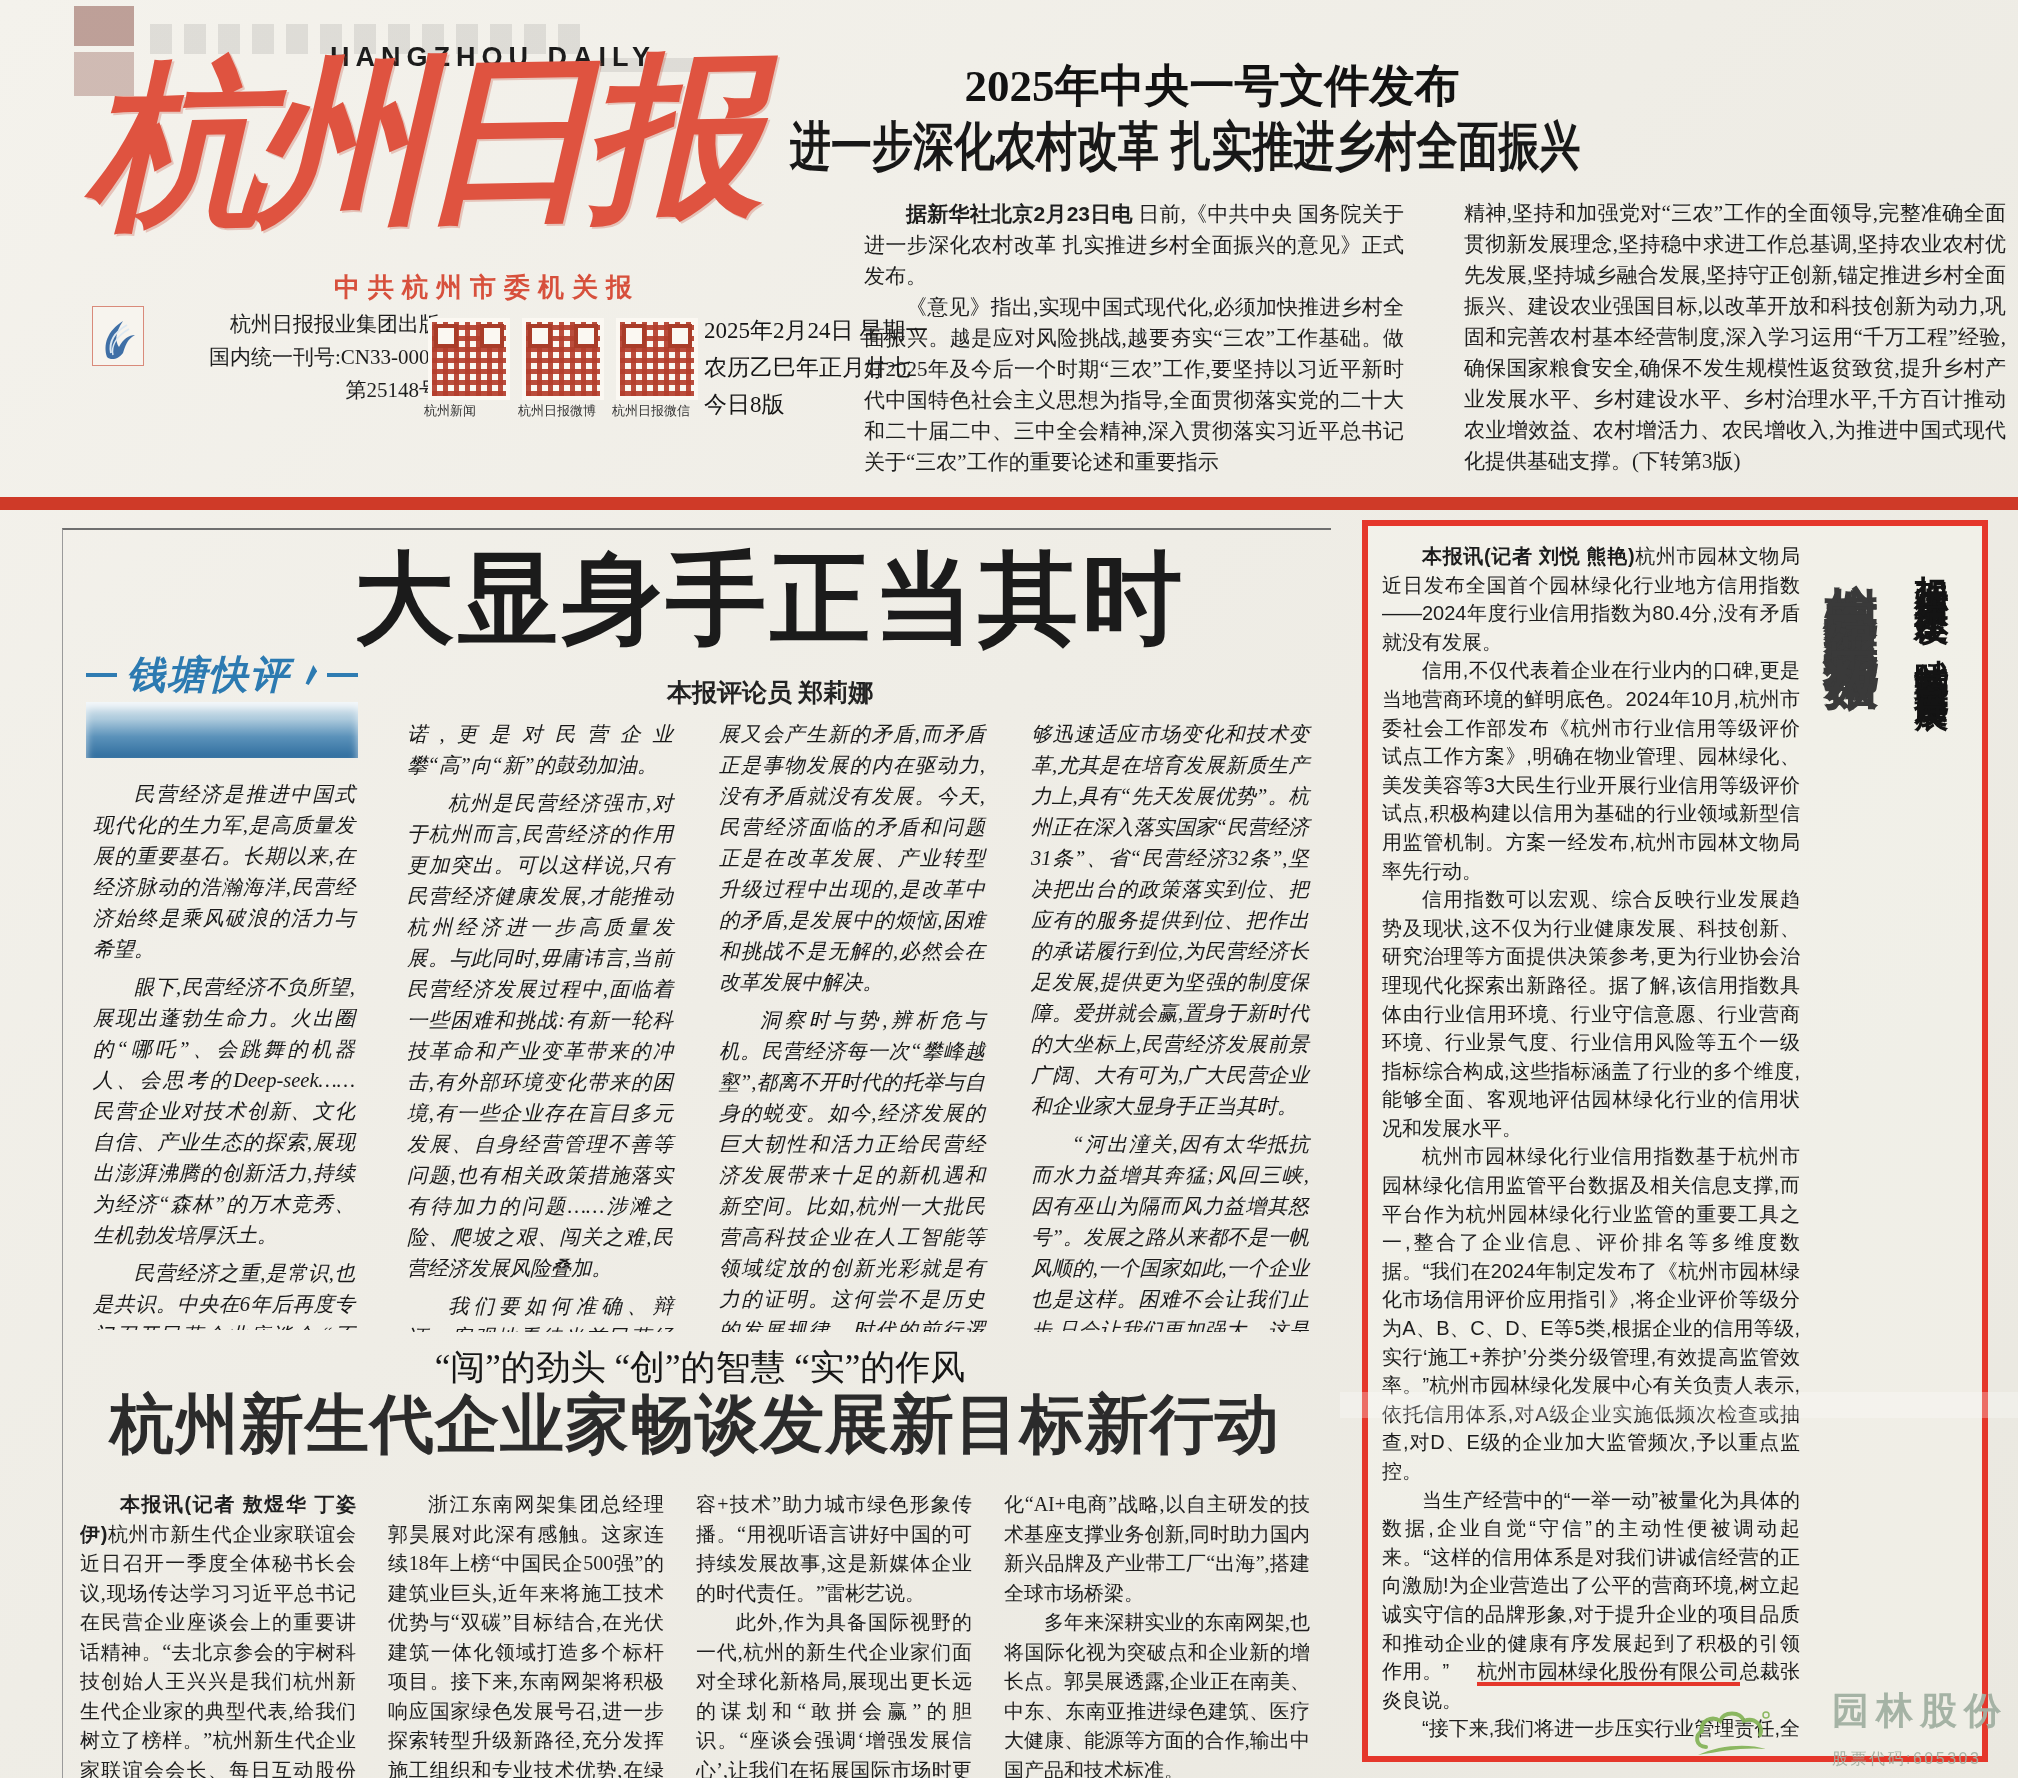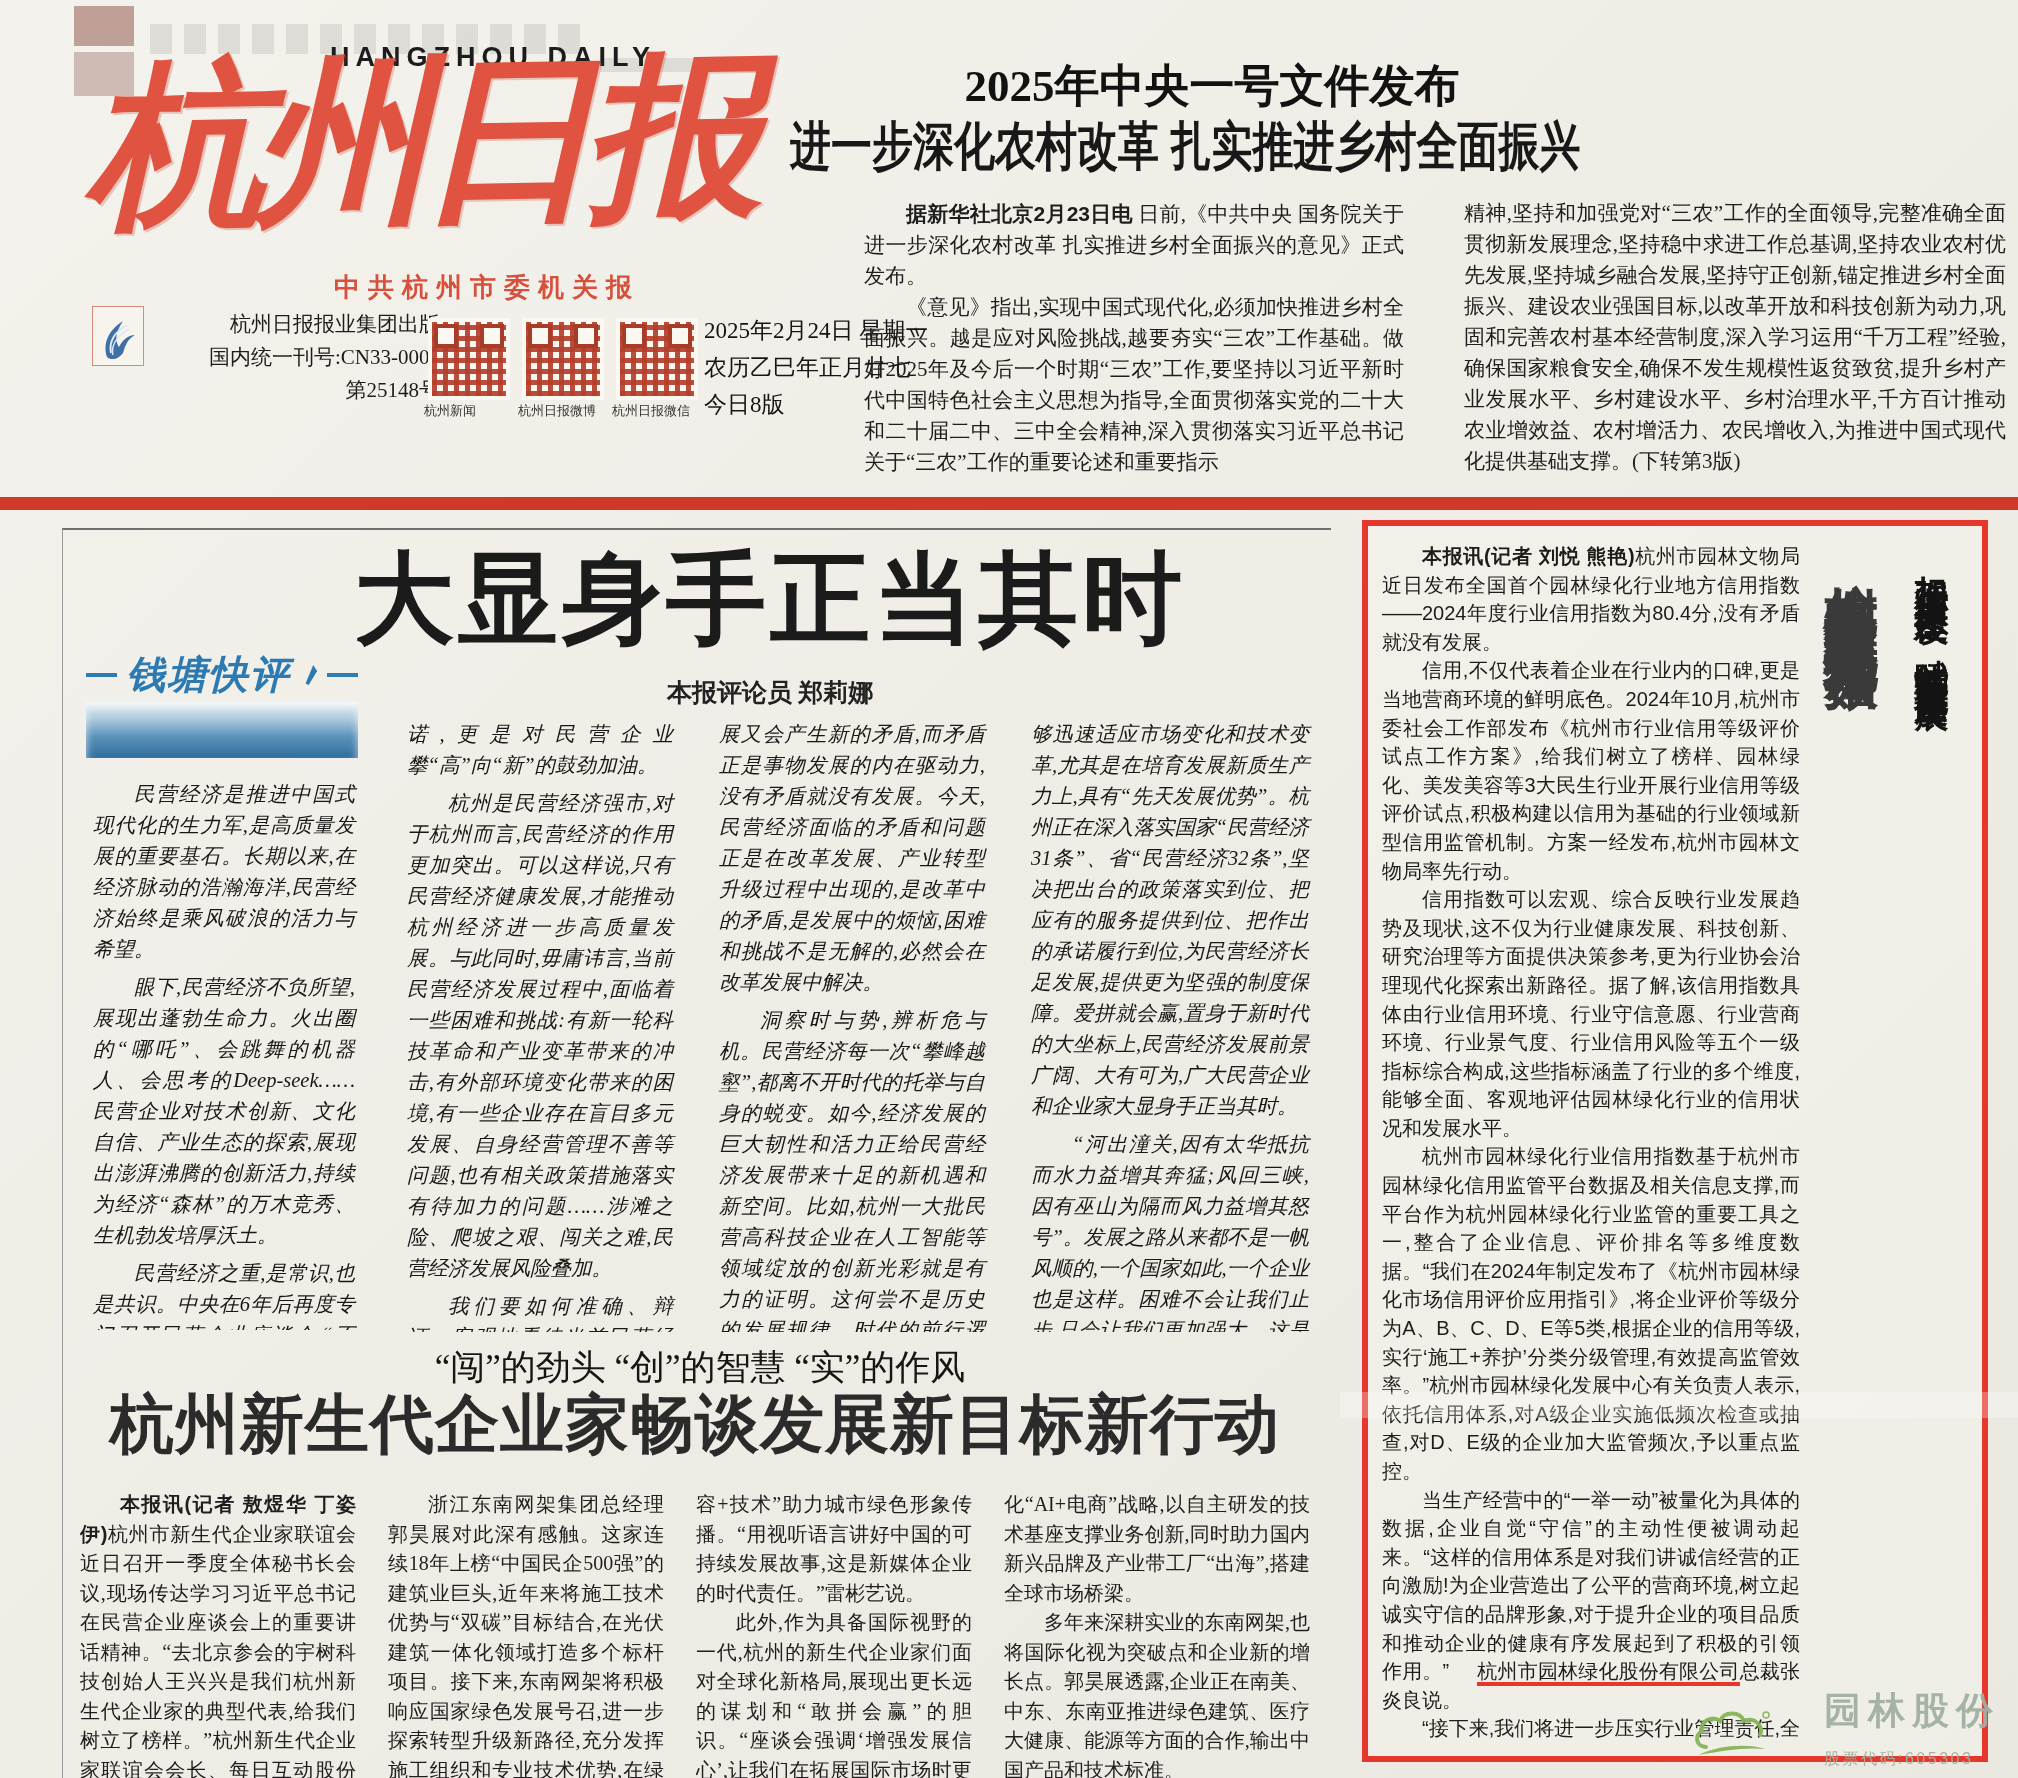--- a/index.html
+++ b/index.html
@@ -71,21 +71,21 @@
   .credit-text p{margin:0;text-indent:2em;}
   .credit-text .lead{font-weight:700;}
   .credit-text .redline{border-bottom:4px solid #e5372b;margin-left:28px;}
   .v-headline{left:1806px;top:540px;height:1200px;width:82px;writing-mode:vertical-rl;
               font-family:"Liberation Sans","DejaVu Sans",sans-serif;font-size:54px;font-weight:900;
               letter-spacing:4px;color:#3a3a3a;}
   .v-sub{left:1894px;top:548px;height:1190px;width:60px;writing-mode:vertical-rl;
          font-size:34px;font-weight:700;color:#141414;letter-spacing:4px;}
   .v-sub .seg2{margin-inline-start:44px;}
   
-  .watermark{left:1688px;top:1692px;display:flex;align-items:flex-end;gap:16px;opacity:.95;}
+  .watermark{left:1688px;top:1692px;display:flex;align-items:flex-end;gap:24px;opacity:.95;}
   .wm-text1{font-family:"Liberation Sans","DejaVu Sans",sans-serif;font-size:37px;font-weight:700;
             letter-spacing:7px;color:#a2b0a2;line-height:1;}
   .wm-text2{font-family:Liberation Sans, sans-serif;font-size:16px;letter-spacing:2.5px;
             color:#a2b0a2;line-height:1;margin-top:22px;}
   
   .art1{left:74px;top:6px;width:60px;height:40px;background:#7d3b33;opacity:.45;}
   .art2{left:74px;top:52px;width:60px;height:44px;background:#7d3b33;opacity:.3;}
   .art3{left:150px;top:24px;width:430px;height:30px;opacity:.12;
         background:repeating-linear-gradient(90deg,#444 0 22px,transparent 22px 34px);}
   .art4{left:600px;top:58px;width:160px;height:14px;opacity:.1;background:#333;}
@@ -192,21 +192,21 @@
   </div>
   <div class="abs bn-col bn-c4">
     <p class="cont">化“AI+电商”战略,以自主研发的技术基座支撑业务创新,同时助力国内新兴品牌及产业带工厂“出海”,搭建全球市场桥梁。</p>
     <p>多年来深耕实业的东南网架,也将国际化视为突破点和企业新的增长点。郭昊展透露,企业正在南美、中东、东南亚推进绿色建筑、医疗大健康、能源等方面的合作,输出中国产品和技术标准。</p>
 
   </div>
 
   <div class="abs credit-box"></div>
   <div class="abs credit-text">
     <p><b class="lead">本报讯(记者 刘悦 熊艳)</b><span>杭州市园林文物局近日发布全国首个园林绿化行业地方信用指数——2024年度行业信用指数为80.4分,没有矛盾就没有发展。</span></p>
-    <p>信用,不仅代表着企业在行业内的口碑,更是当地营商环境的鲜明底色。2024年10月,杭州市委社会工作部发布《杭州市行业信用等级评价试点工作方案》,给我们树立了榜样、园林绿化、美发美容等3大民生行业开展行业信用等级评价试点,积极构建以信用为基础的行业领域新型信用监管机制。方案一经发布,杭州市园林文物局率先行动。</p>
+    <p>信用,不仅代表着企业在行业内的口碑,更是当地营商环境的鲜明底色。2024年10月,杭州市委社会工作部发布《杭州市行业信用等级评价试点工作方案》,明确在物业管理、园林绿化、美发美容等3大民生行业开展行业信用等级评价试点,积极构建以信用为基础的行业领域新型信用监管机制。方案一经发布,杭州市园林文物局率先行动。</p>
     <p>信用指数可以宏观、综合反映行业发展趋势及现状,这不仅为行业健康发展、科技创新、研究治理等方面提供决策参考,更为行业协会治理现代化探索出新路径。据了解,该信用指数具体由行业信用环境、行业守信意愿、行业营商环境、行业景气度、行业信用风险等五个一级指标综合构成,这些指标涵盖了行业的多个维度,能够全面、客观地评估园林绿化行业的信用状况和发展水平。</p>
     <p>杭州市园林绿化行业信用指数基于杭州市园林绿化信用监管平台数据及相关信息支撑,而平台作为杭州园林绿化行业监管的重要工具之一,整合了企业信息、评价排名等多维度数据。“我们在2024年制定发布了《杭州市园林绿化市场信用评价应用指引》,将企业评价等级分为A、B、C、D、E等5类,根据企业的信用等级,实行‘施工+养护’分类分级管理,有效提高监管效率。”杭州市园林绿化发展中心有关负责人表示,依托信用体系,对A级企业实施低频次检查或抽查,对D、E级的企业加大监管频次,予以重点监控。</p>
     <p><span>当生产经营中的“一举一动”被量化为具体的数据,企业自觉“守信”的主动性便被调动起来。“这样的信用体系是对我们讲诚信经营的正向激励!为企业营造出了公平的营商环境,树立起诚实守信的品牌形象,对于提升企业的项目品质和推动企业的健康有序发展起到了积极的引领作用。”</span><span class="redline">杭州市园林绿化股份有限公司</span><span>总裁张炎良说。</span></p>
     <p>“接下来,我们将进一步压实行业管理责任,全力深化行业协会改革发展,将信用等级评价结果归集到公共信用平台,实现行业管理部门信息共享,为跨部门协同监管和联合惩戒提供有力支撑,在各行各业构建以信用为基础的新型市场监管机制。”杭州市委社会工作部有关负责人表示。</p>
   </div>
   <div class="abs v-headline">杭州发布全国首个园林绿化行业地方信用指数</div>
   <div class="abs v-sub">
     <span>加强行业信用体系建设</span><span class="seg2">赋能营商环境高质量发展</span>
   </div>
 

